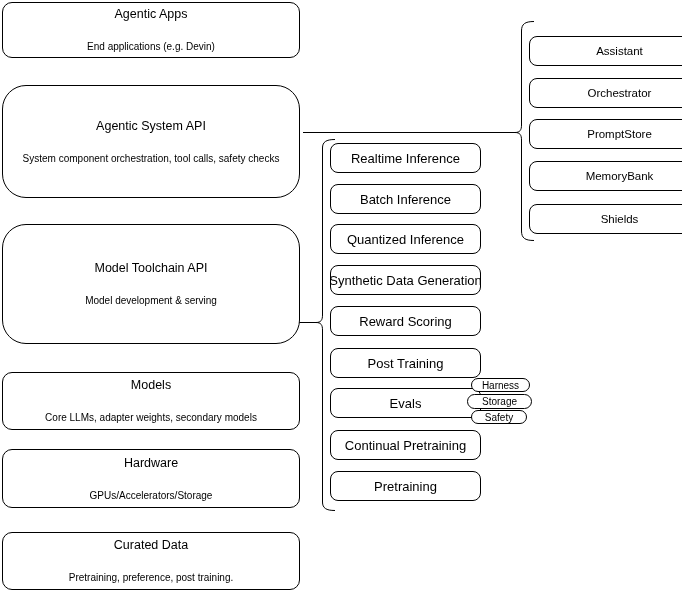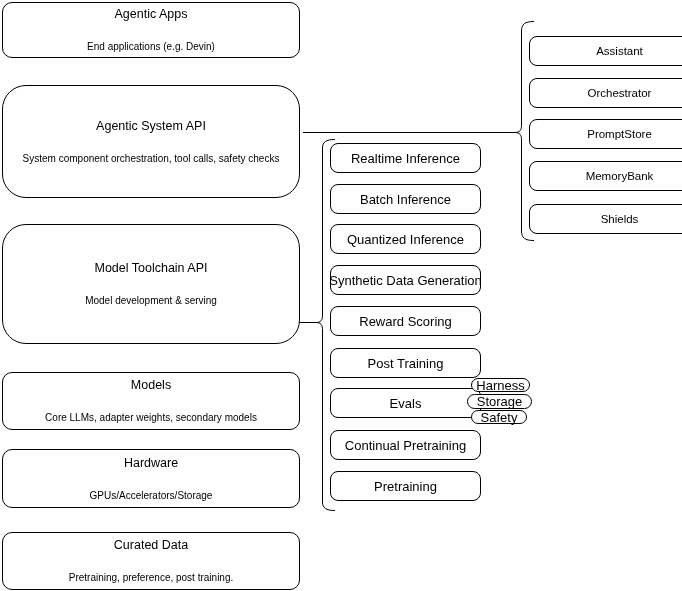--- a/index.html
+++ b/index.html
@@ -43,21 +43,21 @@
   }
   .pill {
     position: absolute;
     background: #ffffff;
     border: 1px solid #000000;
     box-sizing: border-box;
     border-radius: 8px;
     display: flex;
     align-items: center;
     justify-content: center;
-    font-size: 13px;
+    font-size: 10px;
     white-space: nowrap;
     z-index: 3;
   }
 </style>
 </head>
 <body>
 
 <div class="canvas">
 
   <svg class="connectors" viewBox="0 0 682 591" xmlns="http://www.w3.org/2000/svg">

